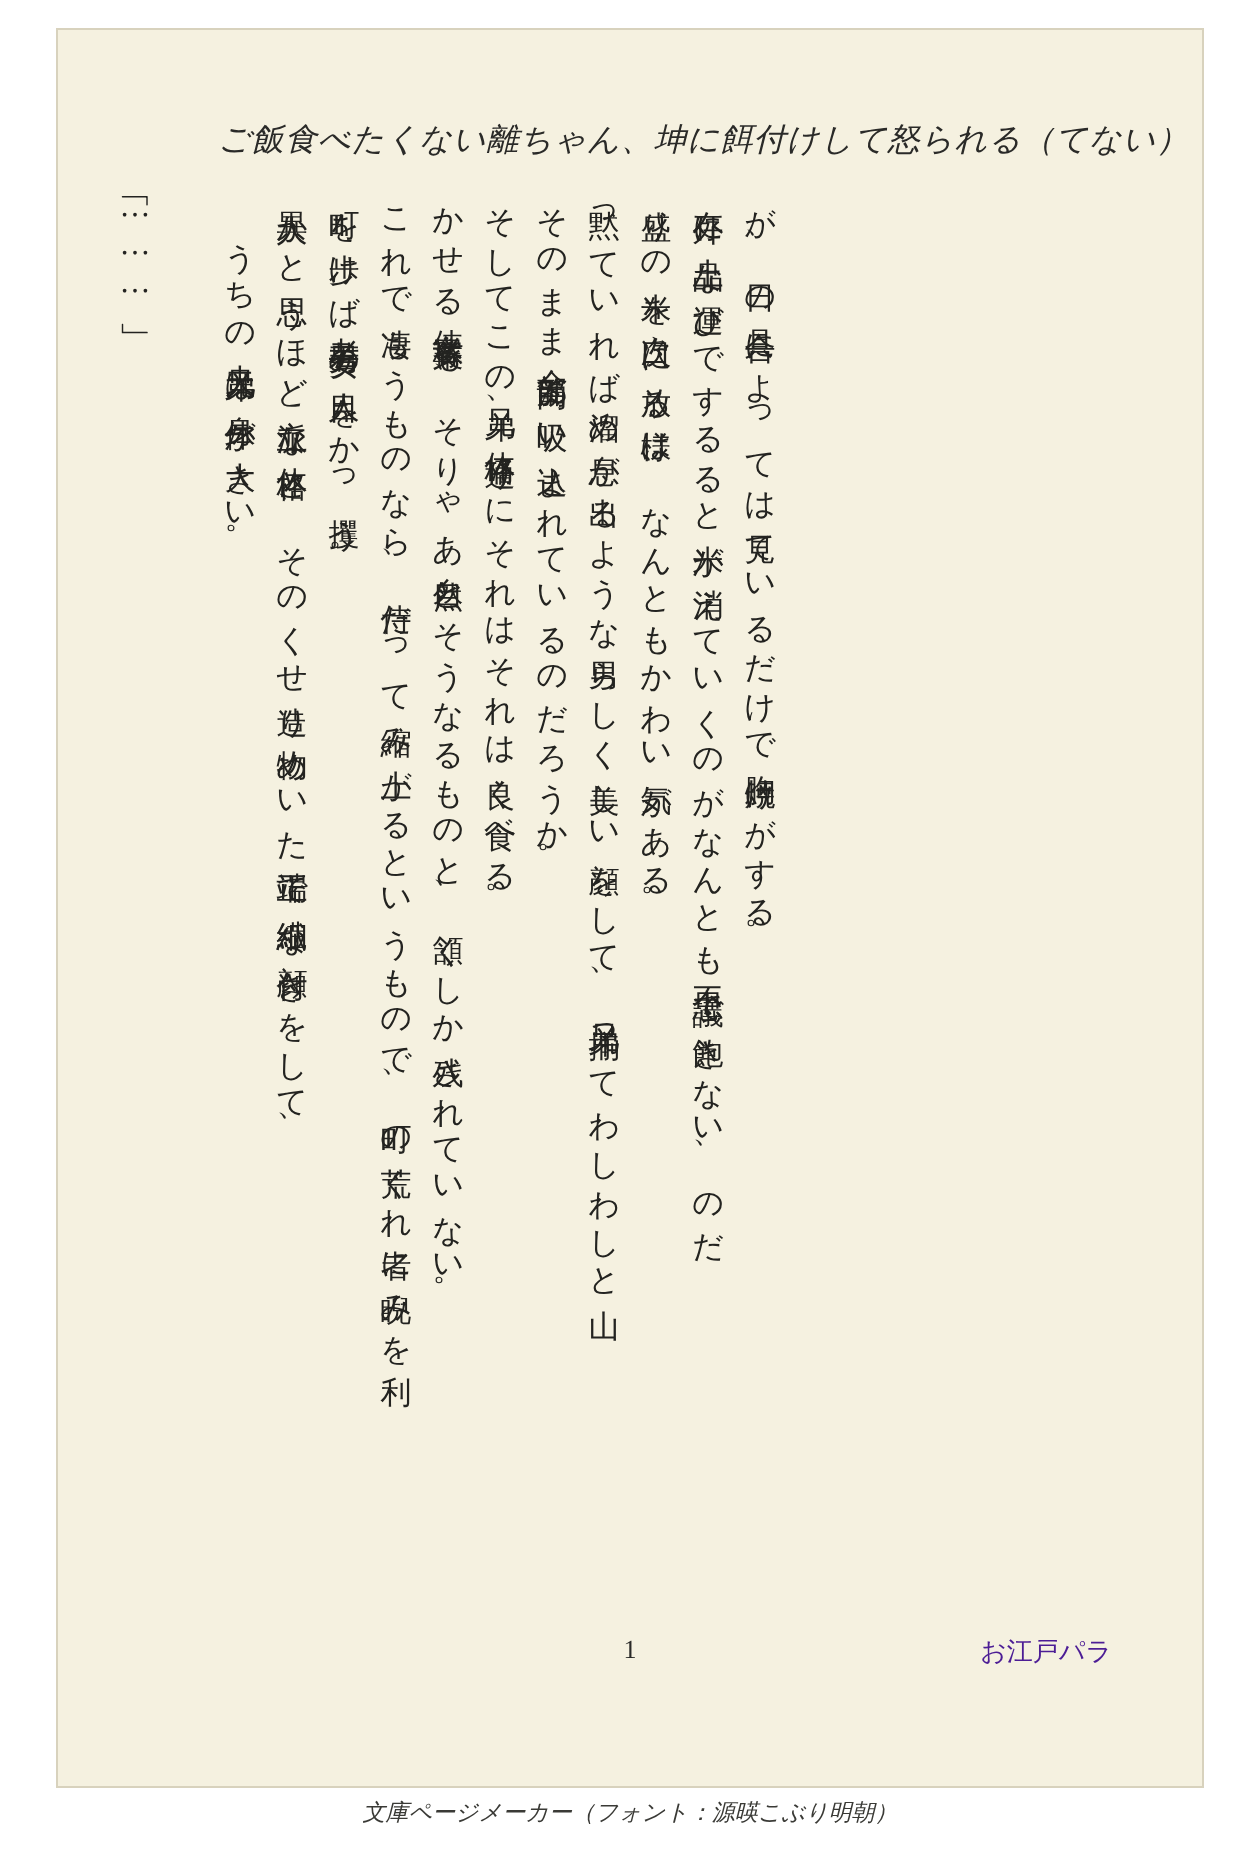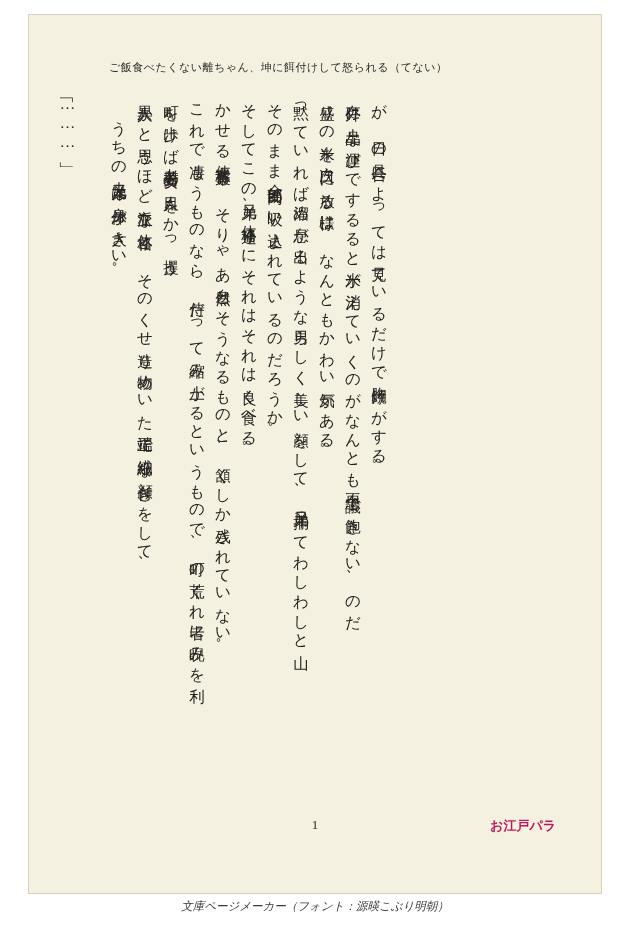--- a/index.html
+++ b/index.html
@@ -28,24 +28,25 @@
     height: 880px;
     background: #f5f1e0;
     border: 1px solid #d8d2bd;
     box-sizing: border-box;
   }
   
   .title {
     position: absolute;
     left: 80px;
     top: 45px;
-    font-size: 11px;
+    font-size: 16px;
     color: #2a2a28;
     letter-spacing: 0.5px;
     white-space: nowrap;
+    font-style: italic;
   }
   
   .body-area {
     position: absolute;
     right: 72px;
     top: 78px;
     width: 480px;
     height: 740px;
     display: flex;
     flex-direction: row;
@@ -76,23 +77,22 @@
     text-align: center;
     font-size: 13px;
     color: #2a2a28;
   }
   
   .sheet-label {
     position: absolute;
     right: 45px;
     bottom: 58px;
     font-size: 13px;
-    color: #be185d;
+    color: #4c1d95;
     white-space: nowrap;
-    font-weight: bold;
   }
   
   .footer {
     position: absolute;
     left: 0;
     right: 0;
     bottom: 14px;
     text-align: center;
     font-size: 11.5px;
     color: #3a3a36;

